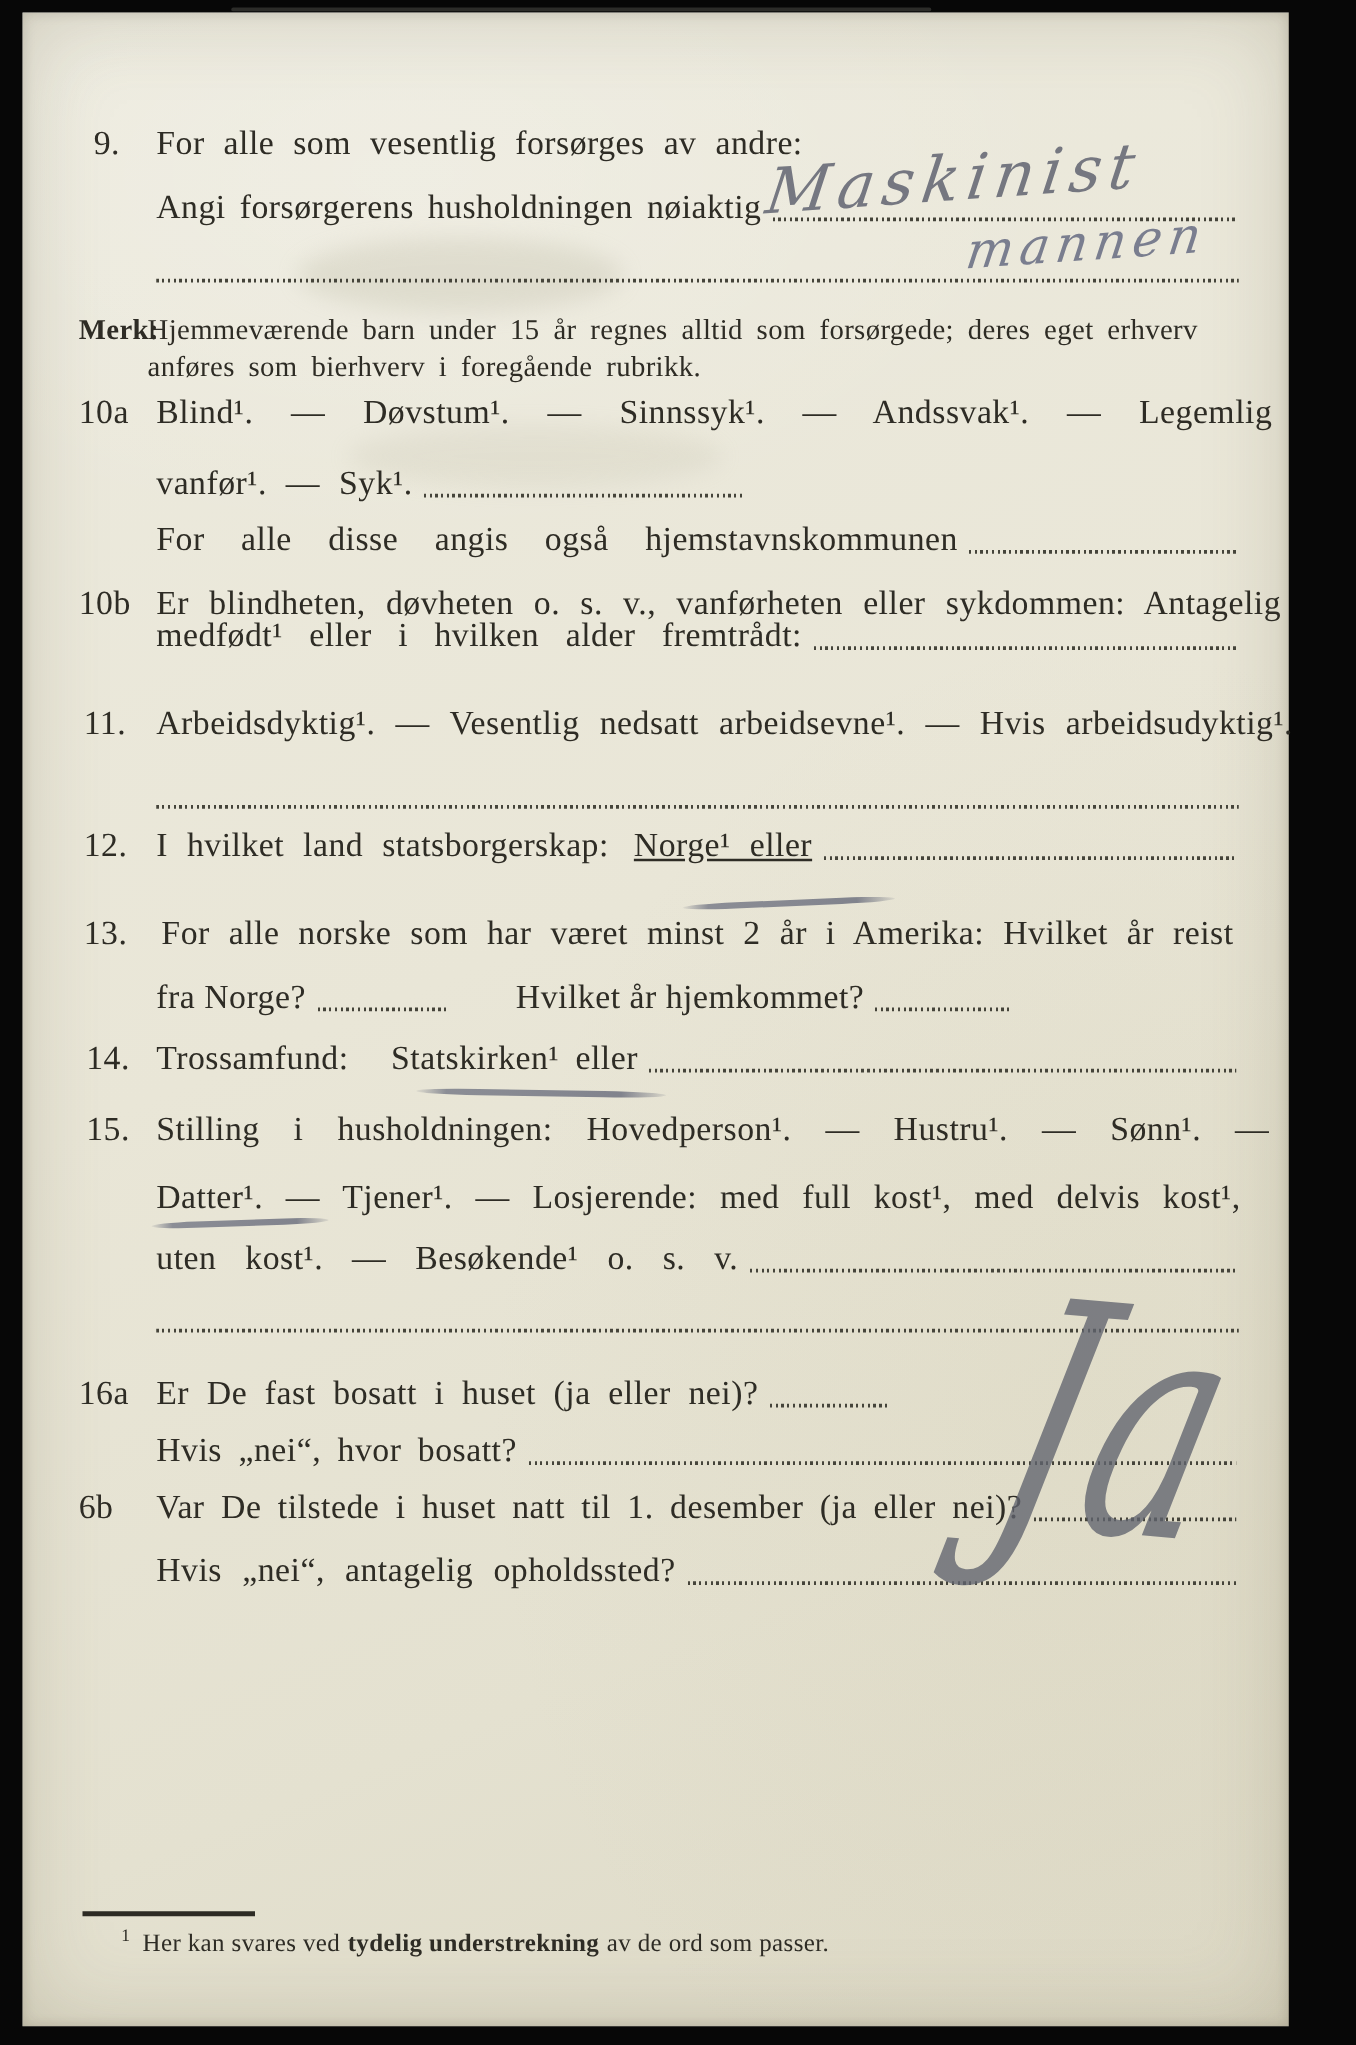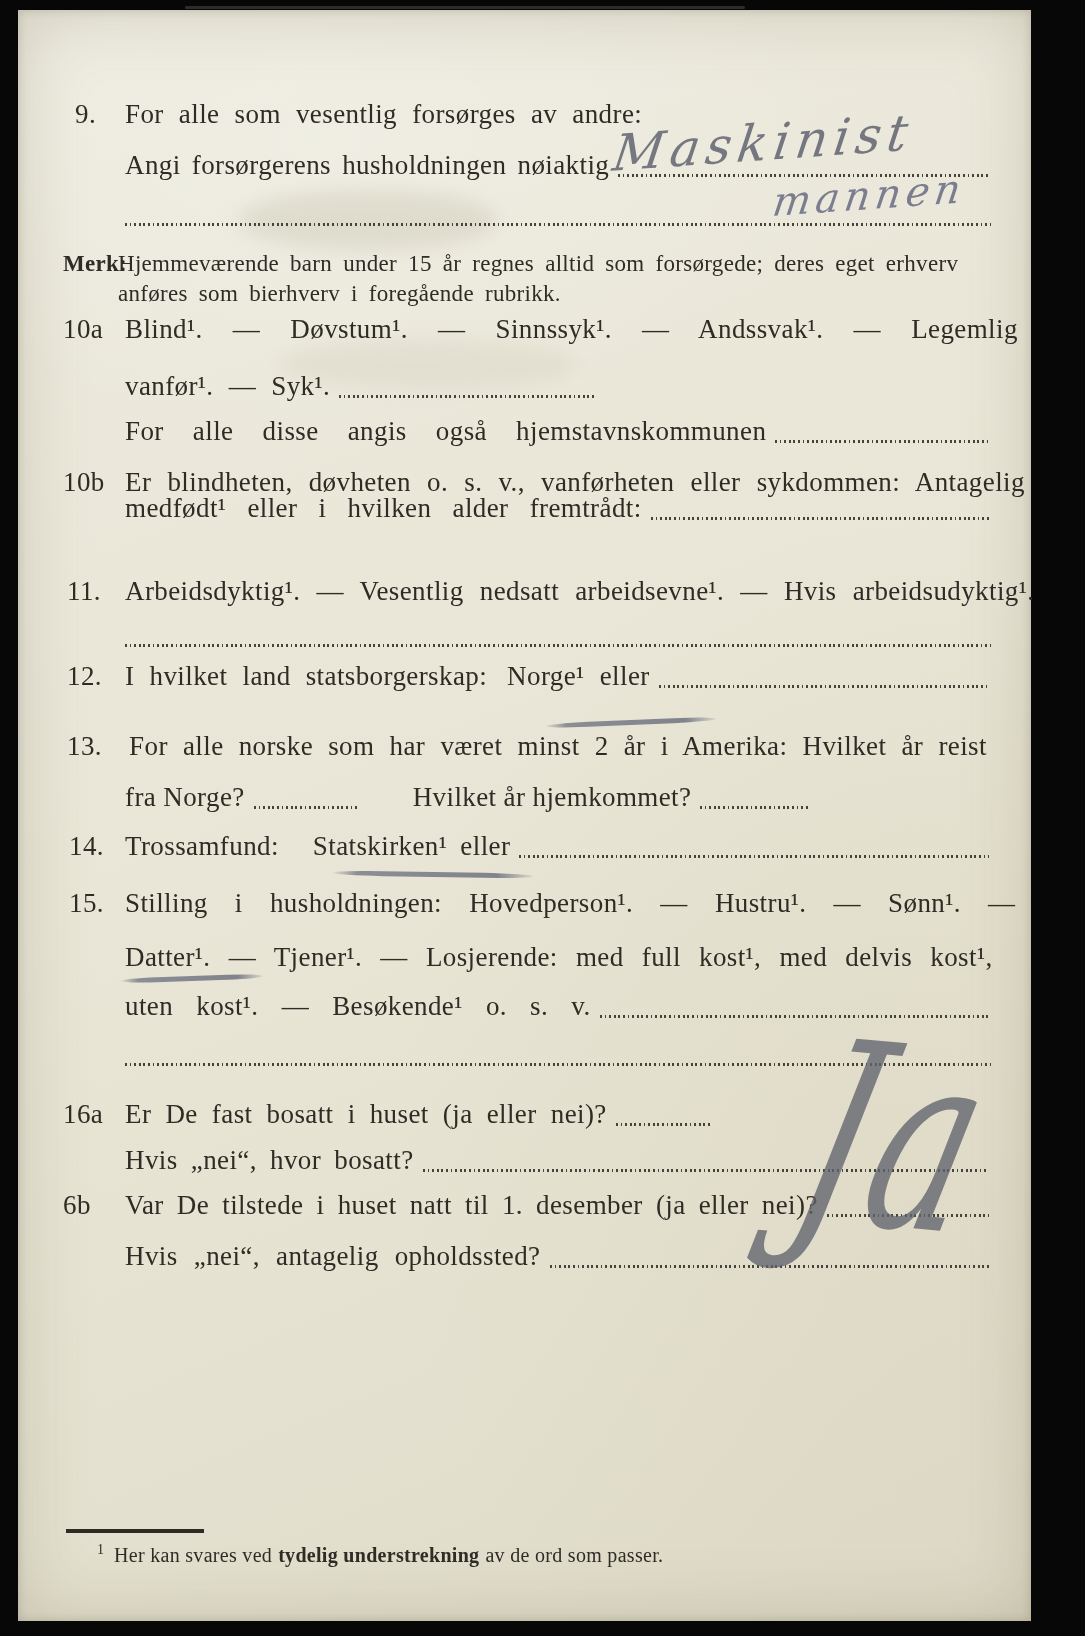--- a/index.html
+++ b/index.html
@@ -84,30 +84,30 @@
 
     <div class="line" style="top:454px;word-spacing:9px;">
       <span class="num">10b</span>
       <span>Er blindheten, døvheten o. s. v., vanførheten eller sykdommen: Antagelig</span>
     </div>
     <div class="line" style="top:480px;word-spacing:14px;">
       <span>medfødt¹ eller i hvilken alder fremtrådt:</span>
       <span class="dots"></span>
     </div>
 
-    <div class="line" style="top:563px;word-spacing:9px;">
+    <div class="line" style="top:550px;word-spacing:9px;">
       <span class="num" style="left:-58px;">11.</span>
       <span>Arbeidsdyktig¹. — Vesentlig nedsatt arbeidsevne¹. — Hvis arbeidsudyktig¹.</span>
     </div>
     <div class="dotline" style="left:107px;top:634px;width:866px;"></div>
 
     <div class="line" style="top:648px;word-spacing:8px;">
       <span class="num" style="left:-58px;">12.</span>
       <span>I hvilket land statsborgerskap:</span>
-      <span style="margin-left:20px;">Norge¹ eller</span>
+      <span style="margin-left:20px;text-decoration:underline;">Norge¹ eller</span>
       <span class="dots"></span>
     </div>
     <div class="pencil-line" style="left:528px;top:710px;width:170px;transform:rotate(-2.5deg);"></div>
 
     <div class="line" style="top:718px;word-spacing:8px;justify-content:center;">
       <span class="num" style="left:-58px;">13.</span>
       <span>For alle norske som har været minst 2 år i Amerika: Hvilket år reist</span>
     </div>
     <div class="line" style="top:769px;">
       <span>fra Norge?</span>

